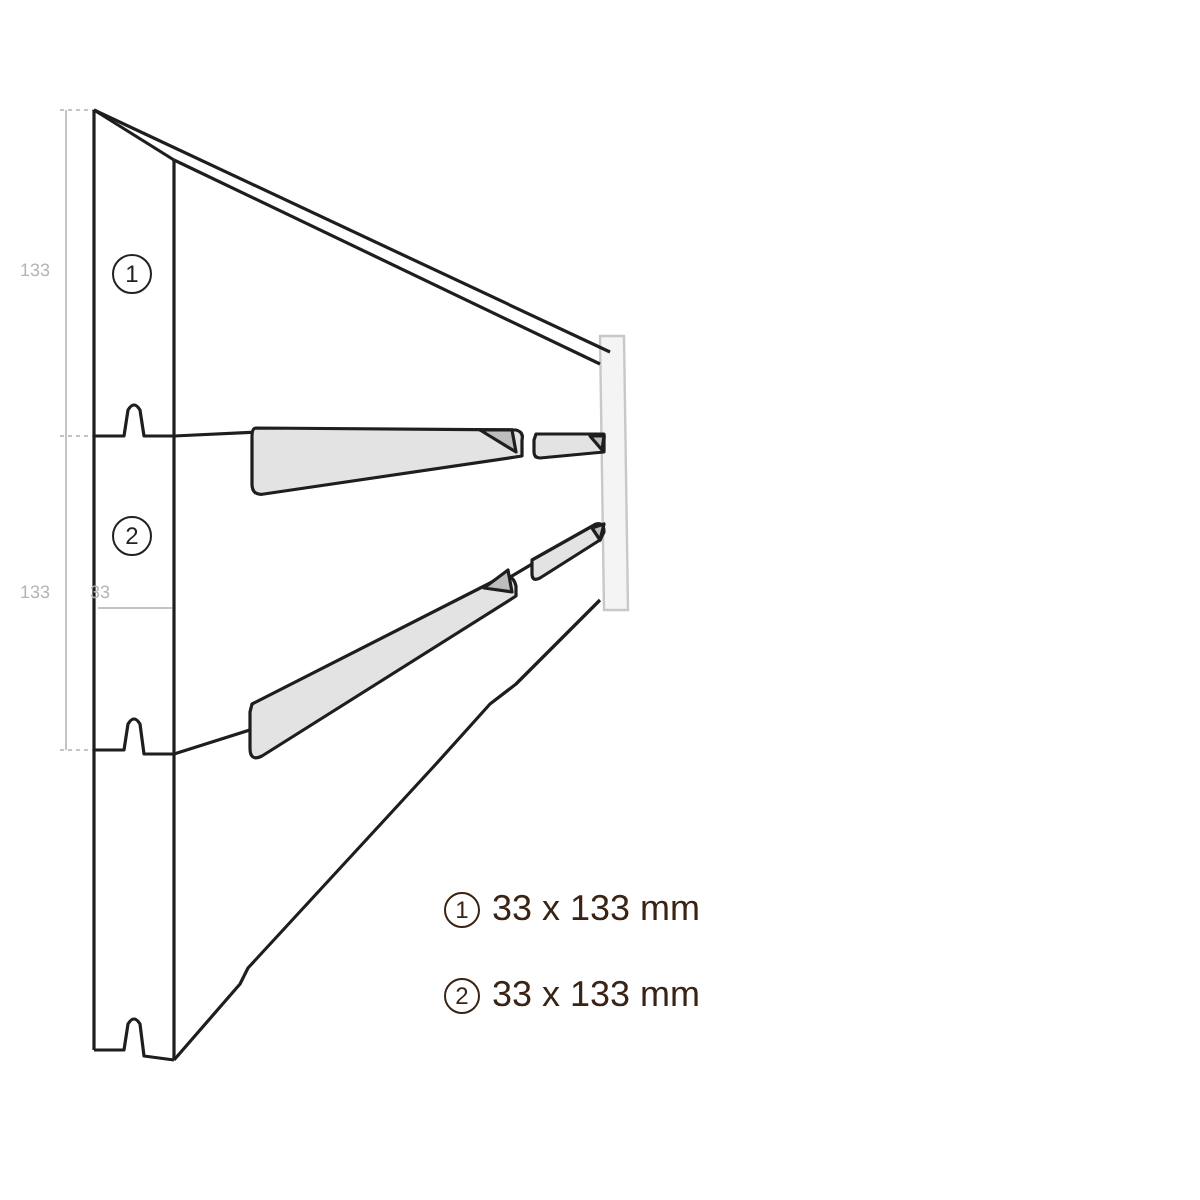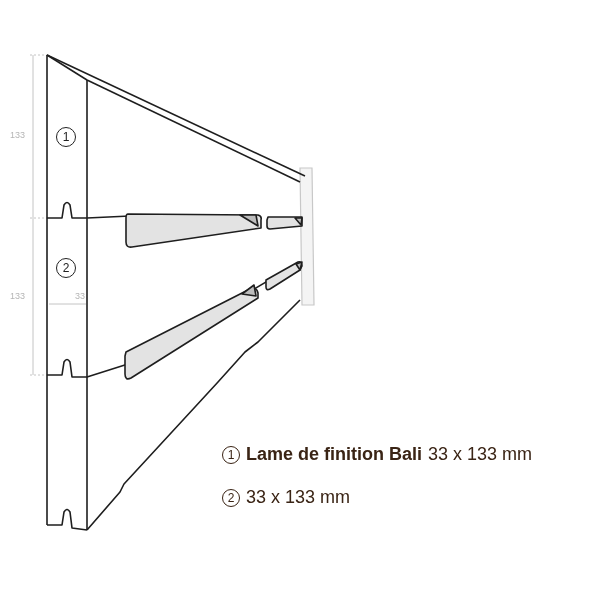--- a/index.html
+++ b/index.html
@@ -59,30 +59,29 @@
   <g stroke="#1e1e1e" stroke-width="1.6" fill="#e3e3e3" stroke-linejoin="round">
     <path d="M126,352 L248,290 Q256,285 258,293 L258,298 L131,378 Q125,381 125,374 L125,356 Z"></path>
     <path d="M266,280 L298,262 Q302,261 302,266 L300,270 L270,289 Q266,291 266,287 Z"></path>
     <path d="M242,294 L254,285 L256,296 Z" fill="#bdbdbd"></path>
     <path d="M296,264 L302,262 L300,270 Z" fill="#bdbdbd"></path>
   </g>
 </svg>
 
 <div class="dim" style="left:10px;top:130px;">133</div>
 <div class="dim" style="left:10px;top:291px;">133</div>
-<div class="dim" style="left:75px;top:291px;">33</div>
+<div class="dim" style="left:45px;top:291px;">33</div>
 
 <div class="circ" style="left:56px;top:127px;">
     <span>1</span>
   </div>
 <div class="circ" style="left:56px;top:258px;">
     <span>2</span>
   </div>
 
 <div class="legend" style="top:444px;">
   <span class="num">1</span>
-  <span class="name">Lame de finition Bali</span>
   <span class="size">33 x 133 mm</span>
 </div>
 <div class="legend" style="top:487px;">
   <span class="num">2</span>
   <span class="size">33 x 133 mm</span>
 </div>
 
 </body></html>

